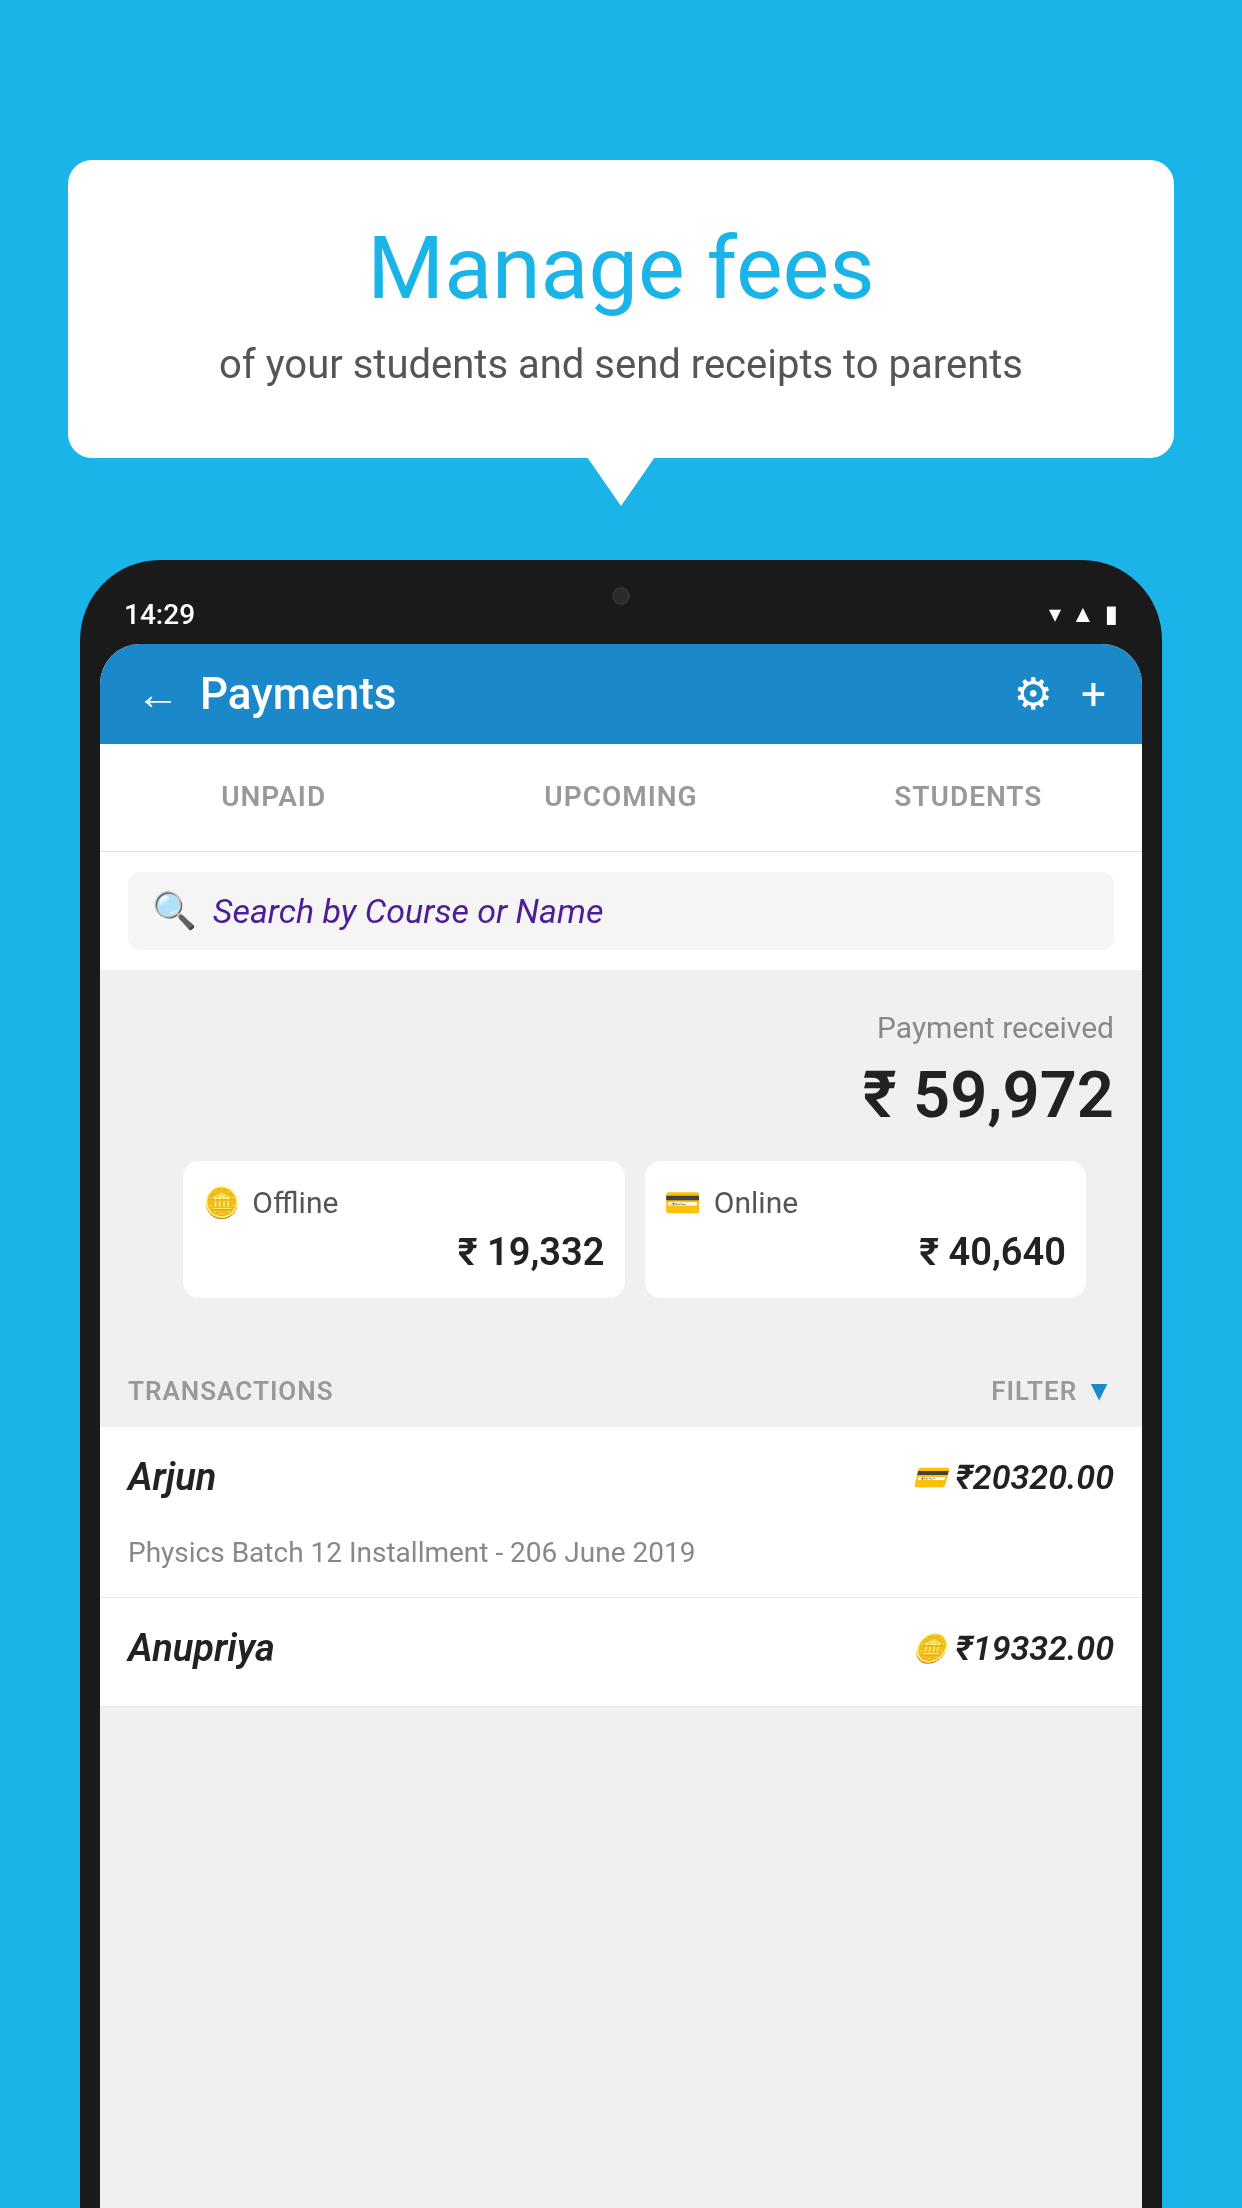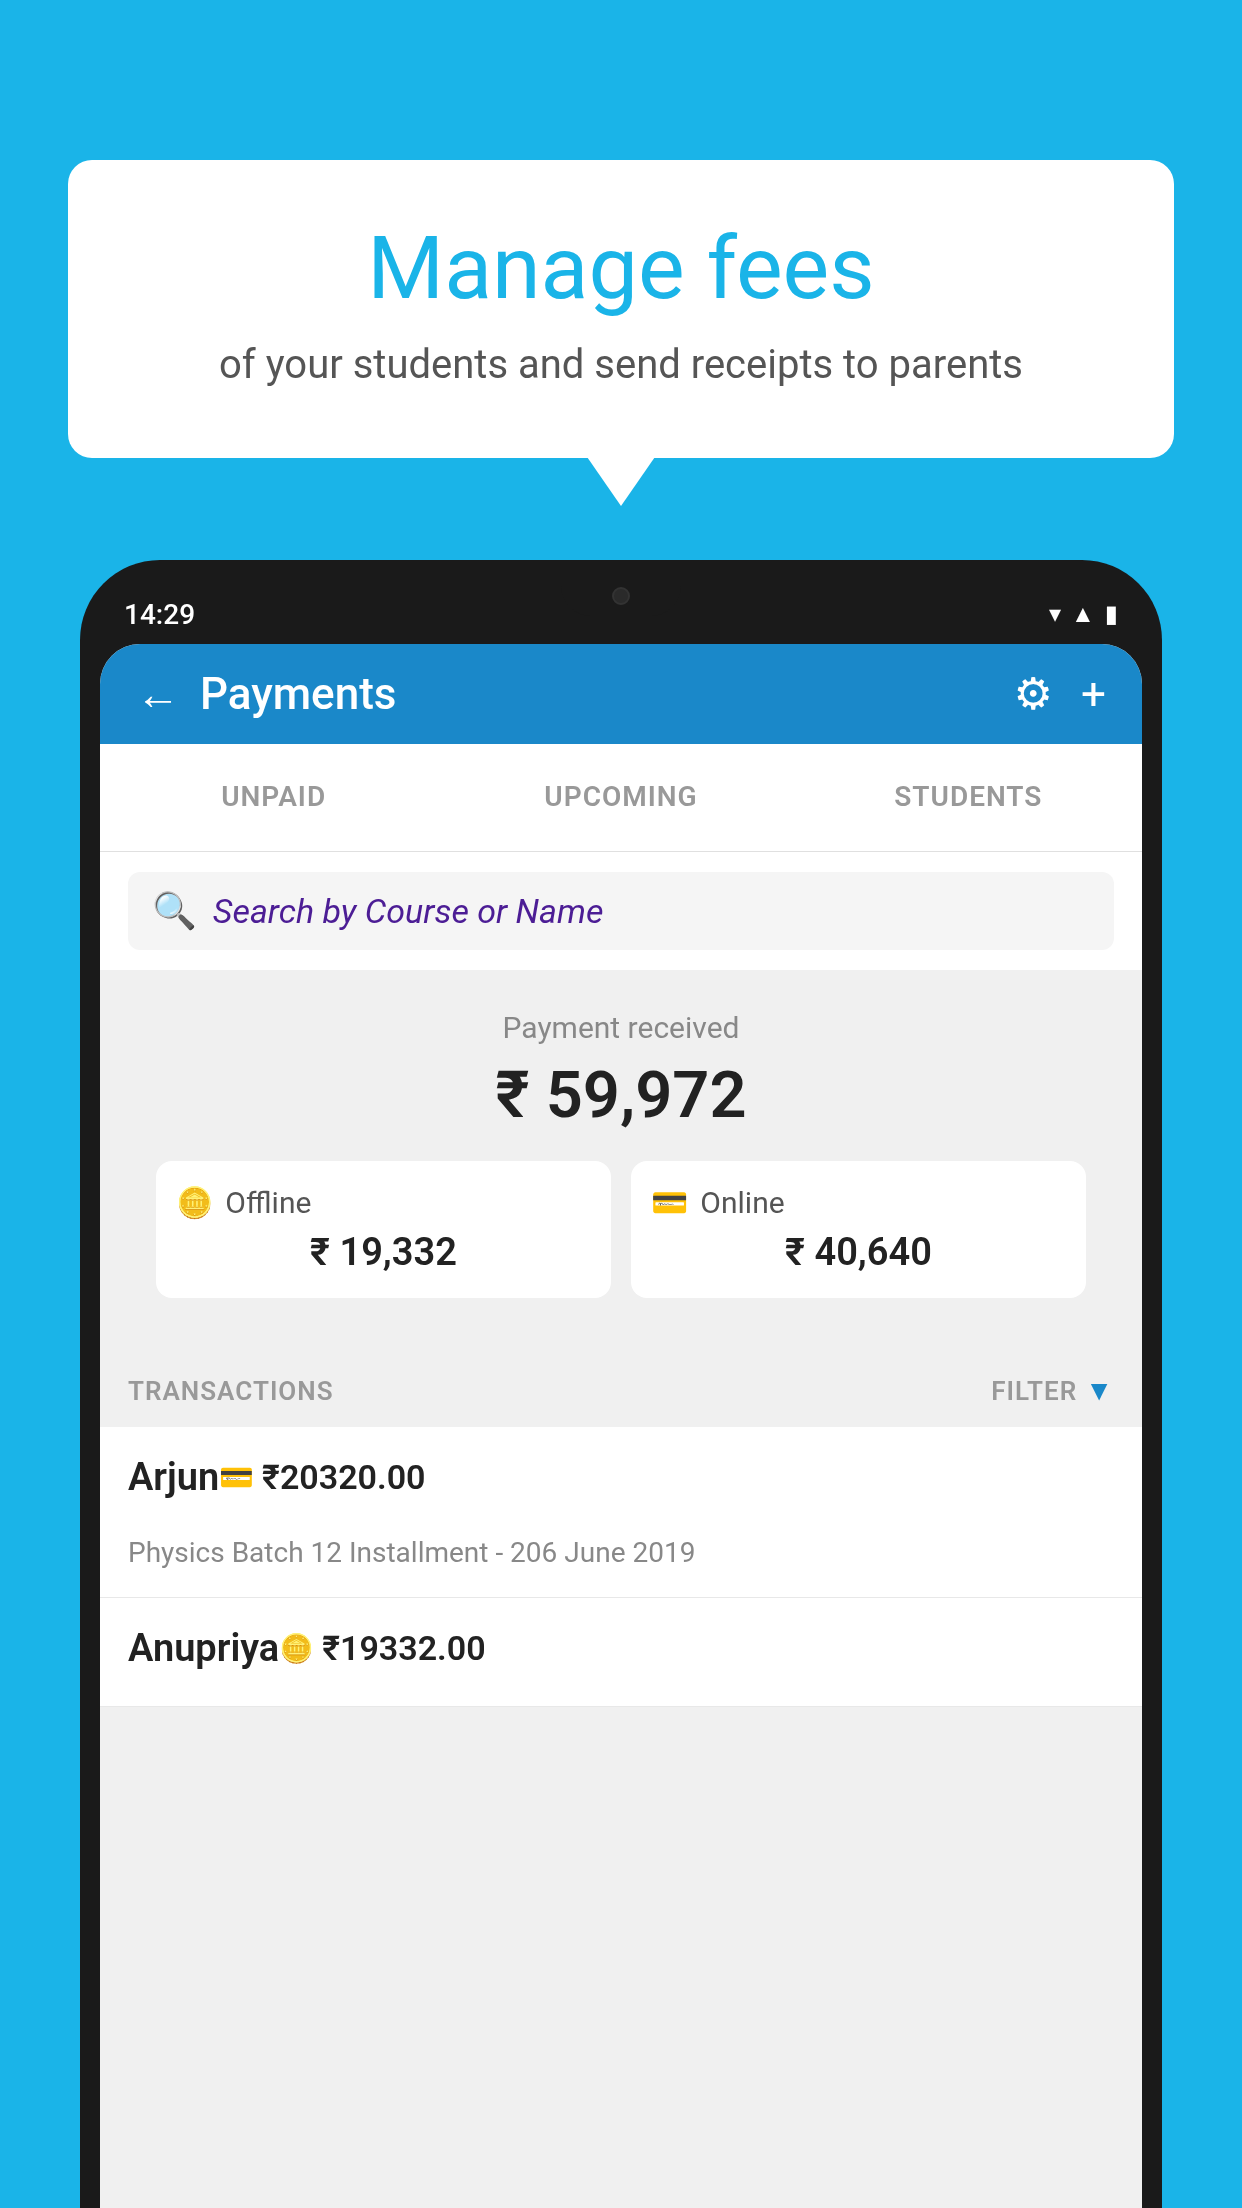--- a/index.html
+++ b/index.html
@@ -194,21 +194,22 @@
     .search-placeholder {
       color: #4c1d95;
       font-size: 34px;
       font-style: italic;
     }
 
     
     .payment-summary {
       background: #f0f0f0;
       padding: 40px 28px 28px;
-      text-align: center;
+      text-align: right;
+      margin-left: 27px;
     }
     .payment-label {
       color: #888;
       font-size: 30px;
       margin-bottom: 12px;
     }
     .payment-amount {
       color: #222;
       font-size: 65px;
       font-weight: 600;
@@ -277,22 +278,24 @@
     }
 
     
     .transaction-item {
       background: white;
       padding: 28px 28px;
       border-bottom: 1px solid #e8e8e8;
     }
     .transaction-top {
       display: flex;
+      justify-content: space-between;
       align-items: center;
       margin-bottom: 8px;
+      font-style: italic;
     }
     .student-name {
       font-size: 38px;
       font-weight: 600;
       color: #222;
     }
     .transaction-amount {
       font-size: 34px;
       font-weight: 600;
       color: #222;

